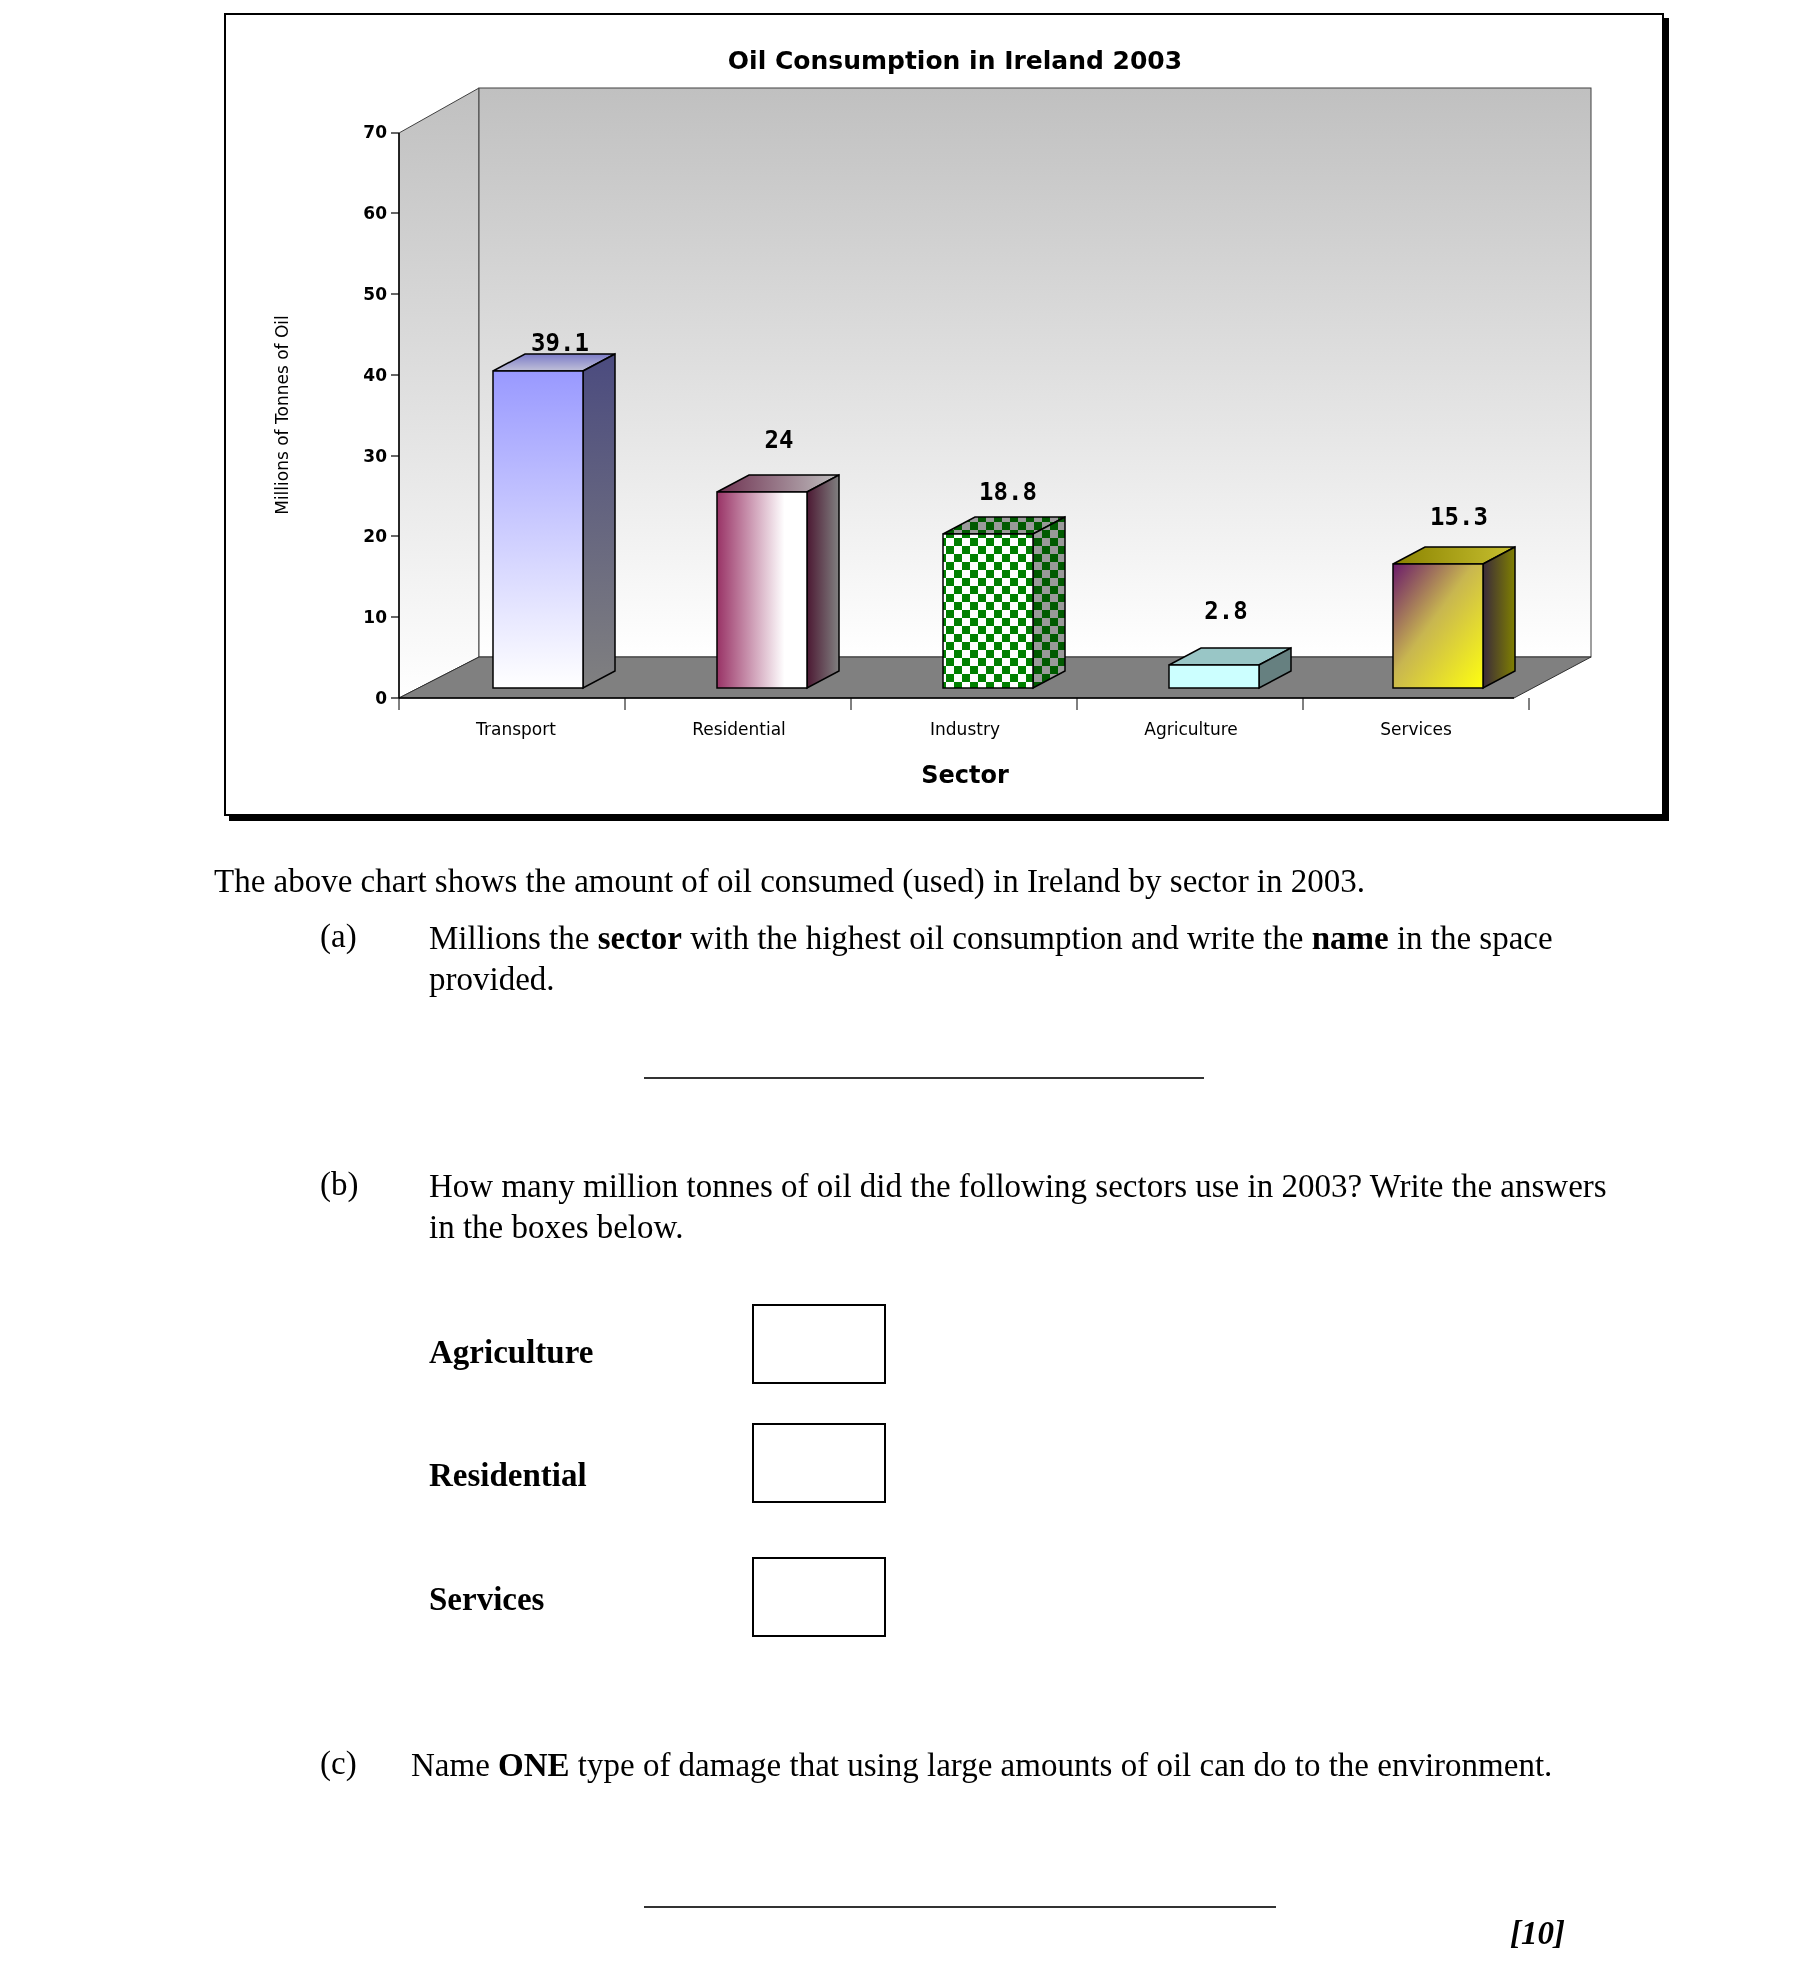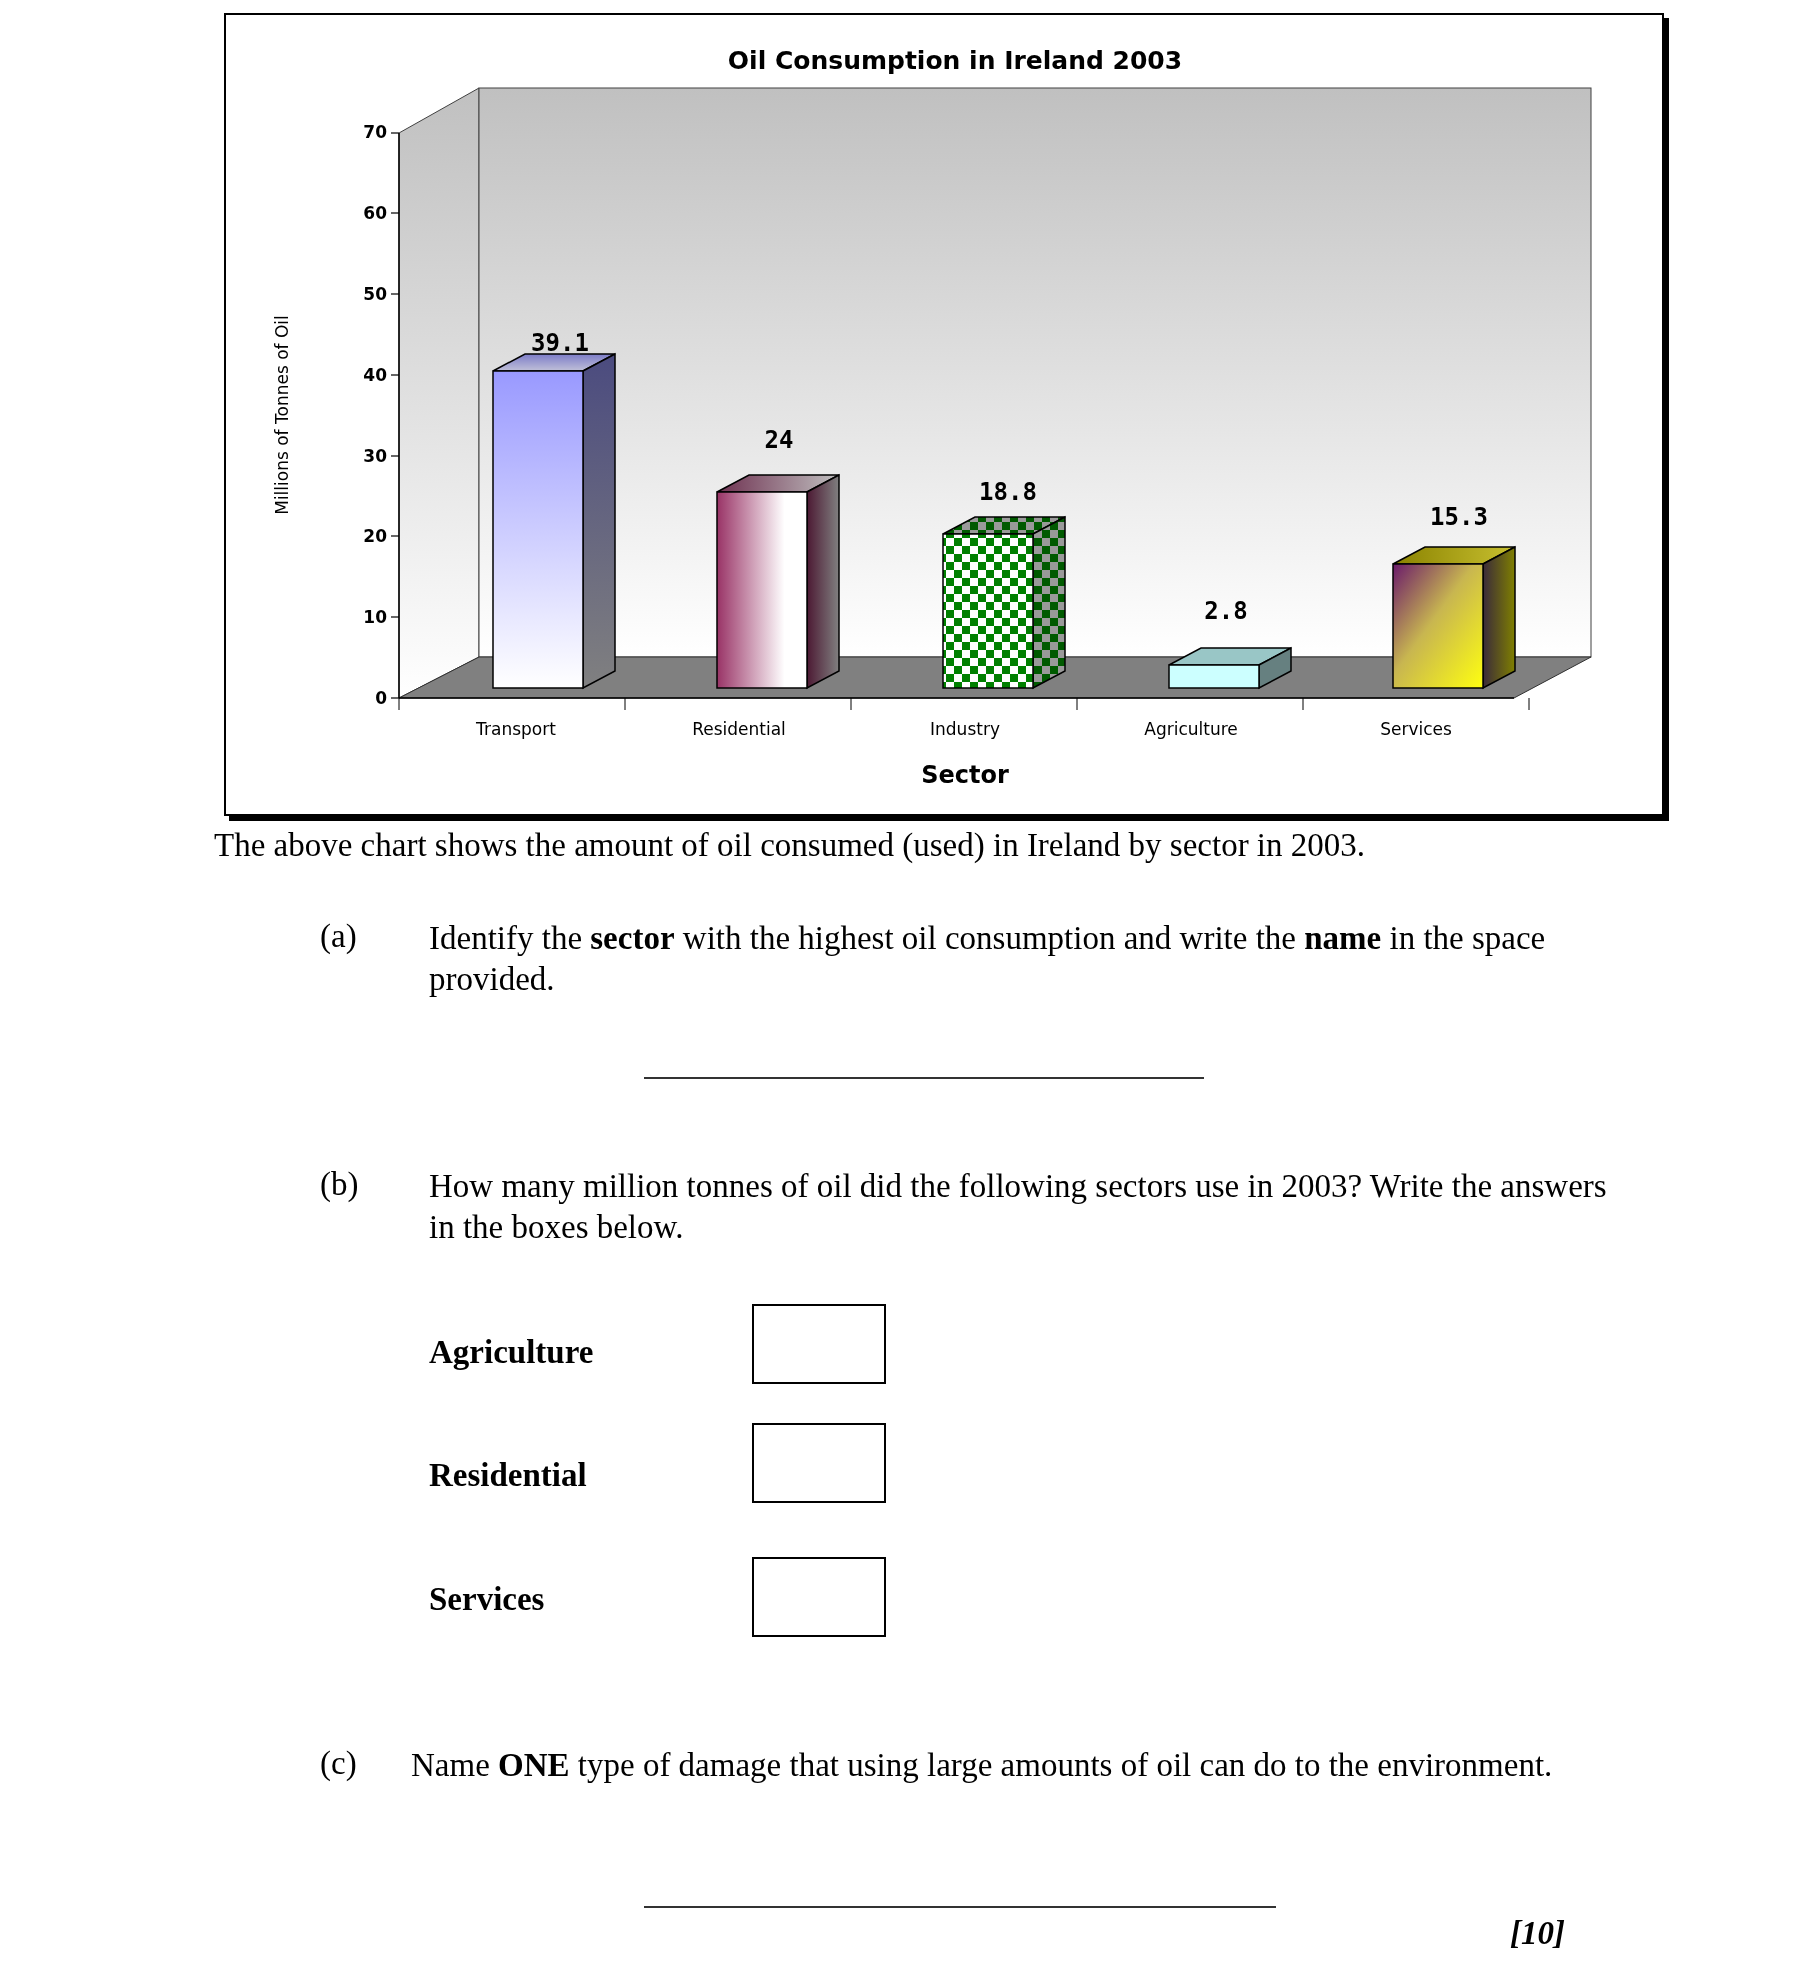--- a/index.html
+++ b/index.html
@@ -160,25 +160,25 @@
       <line x1="389" y1="534" x2="397" y2="534"></line>
       <line x1="389" y1="454" x2="397" y2="454"></line>
       <line x1="389" y1="373" x2="397" y2="373"></line>
       <line x1="389" y1="292" x2="397" y2="292"></line>
       <line x1="389" y1="211" x2="397" y2="211"></line>
       <line x1="389" y1="131" x2="397" y2="131"></line>
     </g>
   </svg>
 </div>
 
-<div class="abs body-text" style="left:214px; top:824px;text-align:center;">The above chart shows the amount of oil consumed (used) in Ireland by sector in 2003.</div>
+<div class="abs body-text" style="left:214px; top:860px;text-align:center;">The above chart shows the amount of oil consumed (used) in Ireland by sector in 2003.</div>
 
 <div class="qlabel" style="left:320px; top:918px;">(a)</div>
 <div class="qtext" style="left:429px; top:918px;">
-  <span>Identify the </span><b>sector</b><span> with the highest oil consumption and write the </span><b>name</b><span> in the space provided.</span>
+  <span>Millions the </span><b>sector</b><span> with the highest oil consumption and write the </span><b>name</b><span> in the space provided.</span>
 </div>
 <div class="answer-line" style="left:644px; top:1077px; width:560px;"></div>
 
 <div class="qlabel" style="left:320px; top:1166px;">(b)</div>
 <div class="qtext" style="left:429px; top:1166px;">How many million tonnes of oil did the following sectors use in 2003? Write the answers in the boxes below.</div>
 
 <div class="box-label" style="left:429px; top:1334px;">Agriculture</div>
 <div class="answer-box" style="left:752px; top:1304px;"></div>
 
 <div class="box-label" style="left:429px; top:1457px;">Residential</div>

